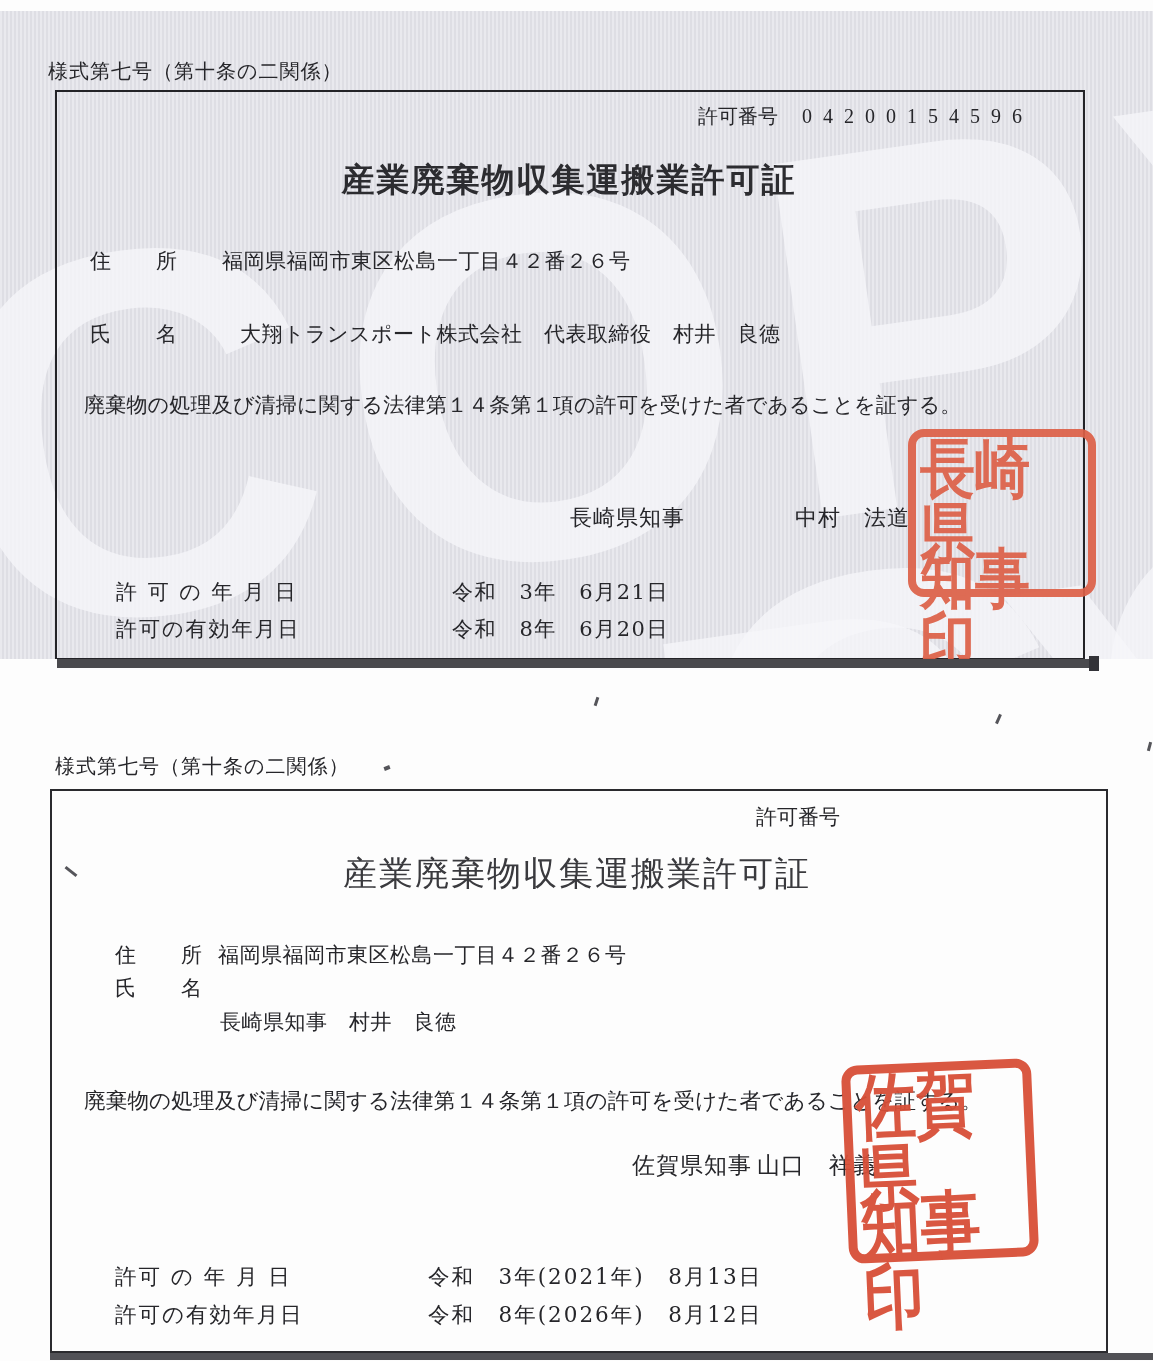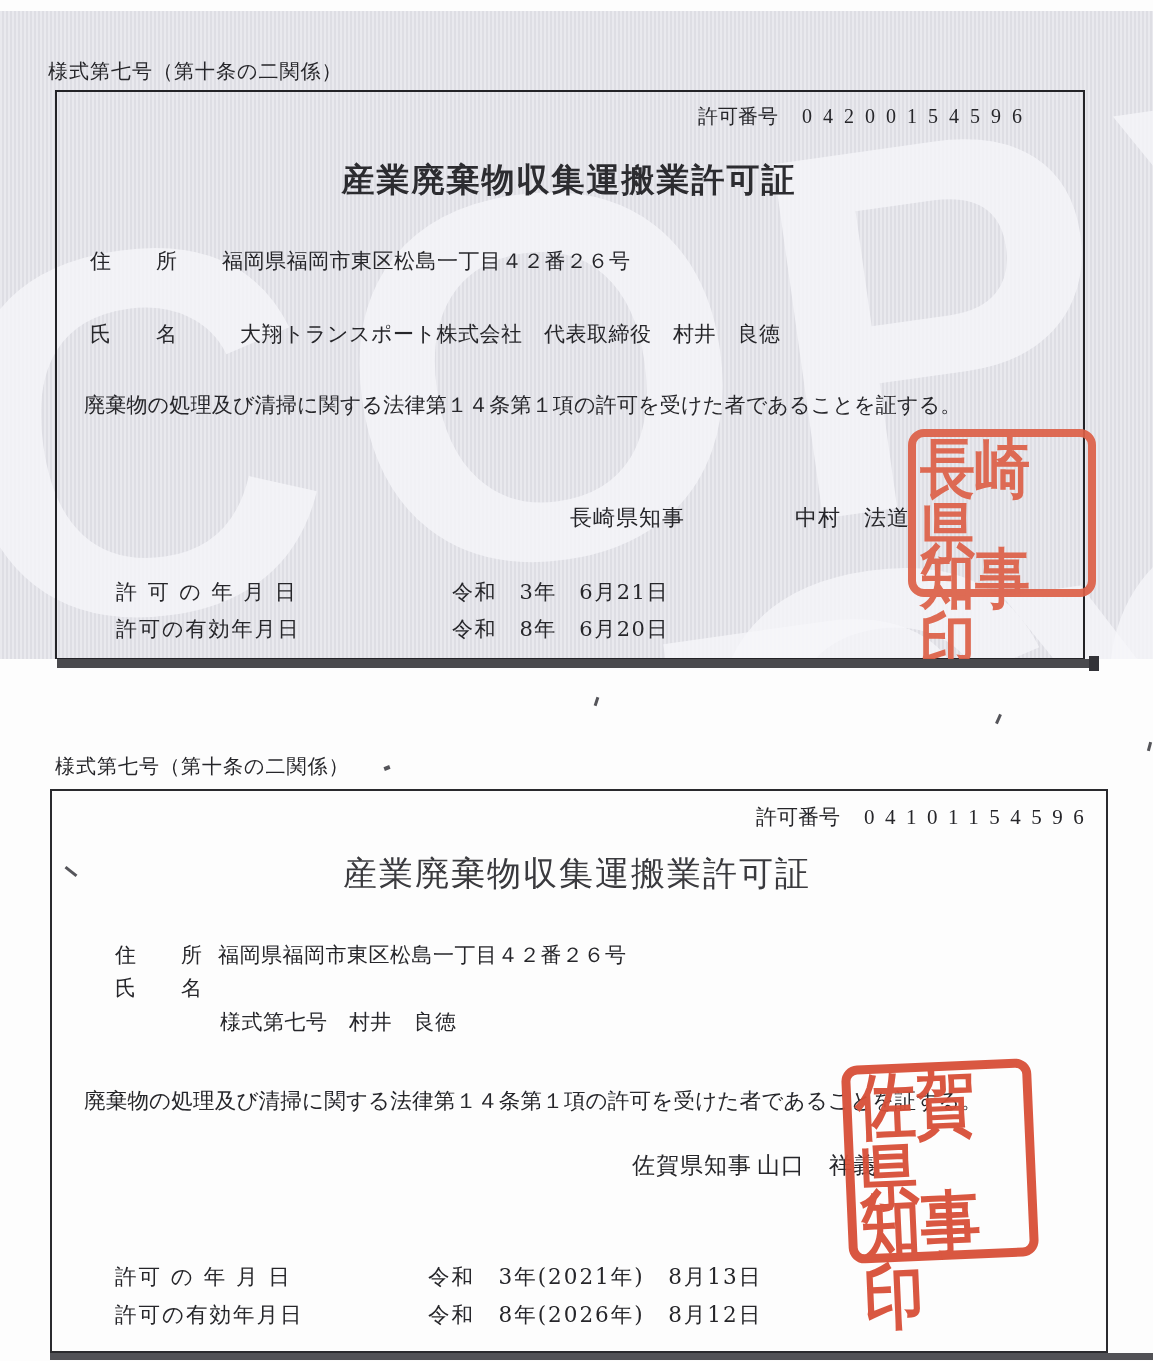--- a/index.html
+++ b/index.html
@@ -102,30 +102,29 @@
   <div class="speck" style="left:1148px;top:742px;width:3px;height:9px;transform:rotate(15deg);"></div>
   <div class="speck" style="left:384px;top:766px;width:6px;height:4px;transform:rotate(-20deg);"></div>
   <div class="speck" style="left:64px;top:870px;width:14px;height:3px;transform:rotate(38deg);"></div>
 
   <div class="abs form-label" style="left:55px;top:753px;">様式第七号（第十条の二関係）</div>
 
   <div class="doc-box" style="left:50px;top:789px;width:1054px;height:560px;border-color:#2a2a2e;"></div>
 
   <div class="abs permit-row" style="left:756px;top:803px;font-size:21px;">
     <span>許可番号</span>
-    <span class="permit-digits" style="letter-spacing:0.5em;">04101154596</span>
   </div>
 
   <div class="abs doc-title" style="left:52px;top:851px;width:1050px;font-size:34px;font-weight:500;color:#3a3a3e;">産業廃棄物収集運搬業許可証</div>
 
   <div class="abs field-label" style="left:115px;top:941px;">住　　所</div>
   <div class="abs field-value" style="left:218px;top:941px;">福岡県福岡市東区松島一丁目４２番２６号</div>
 
   <div class="abs field-label" style="left:115px;top:974px;">氏　　名</div>
-  <div class="abs field-value" style="left:220px;top:1008px;">様式第七号　村井　良徳</div>
+  <div class="abs field-value" style="left:220px;top:1008px;">長崎県知事　村井　良徳</div>
 
   <div class="abs statement" style="left:84px;top:1086px;font-size:21.5px;">廃棄物の処理及び清掃に関する法律第１４条第１項の許可を受けた者であることを証する。</div>
 
   <div class="abs issuer" style="left:632px;top:1150px;font-size:23px;">佐賀県知事</div>
   <div class="abs issuer" style="left:757px;top:1150px;font-size:23px;">山口　祥義</div>
 
   <div class="seal seal-saga" style="left:845px;top:1062px;width:190px;height:198px;">
     <div class="seal-row">佐賀県</div>
     <div class="seal-row">知事印</div>
   </div>

